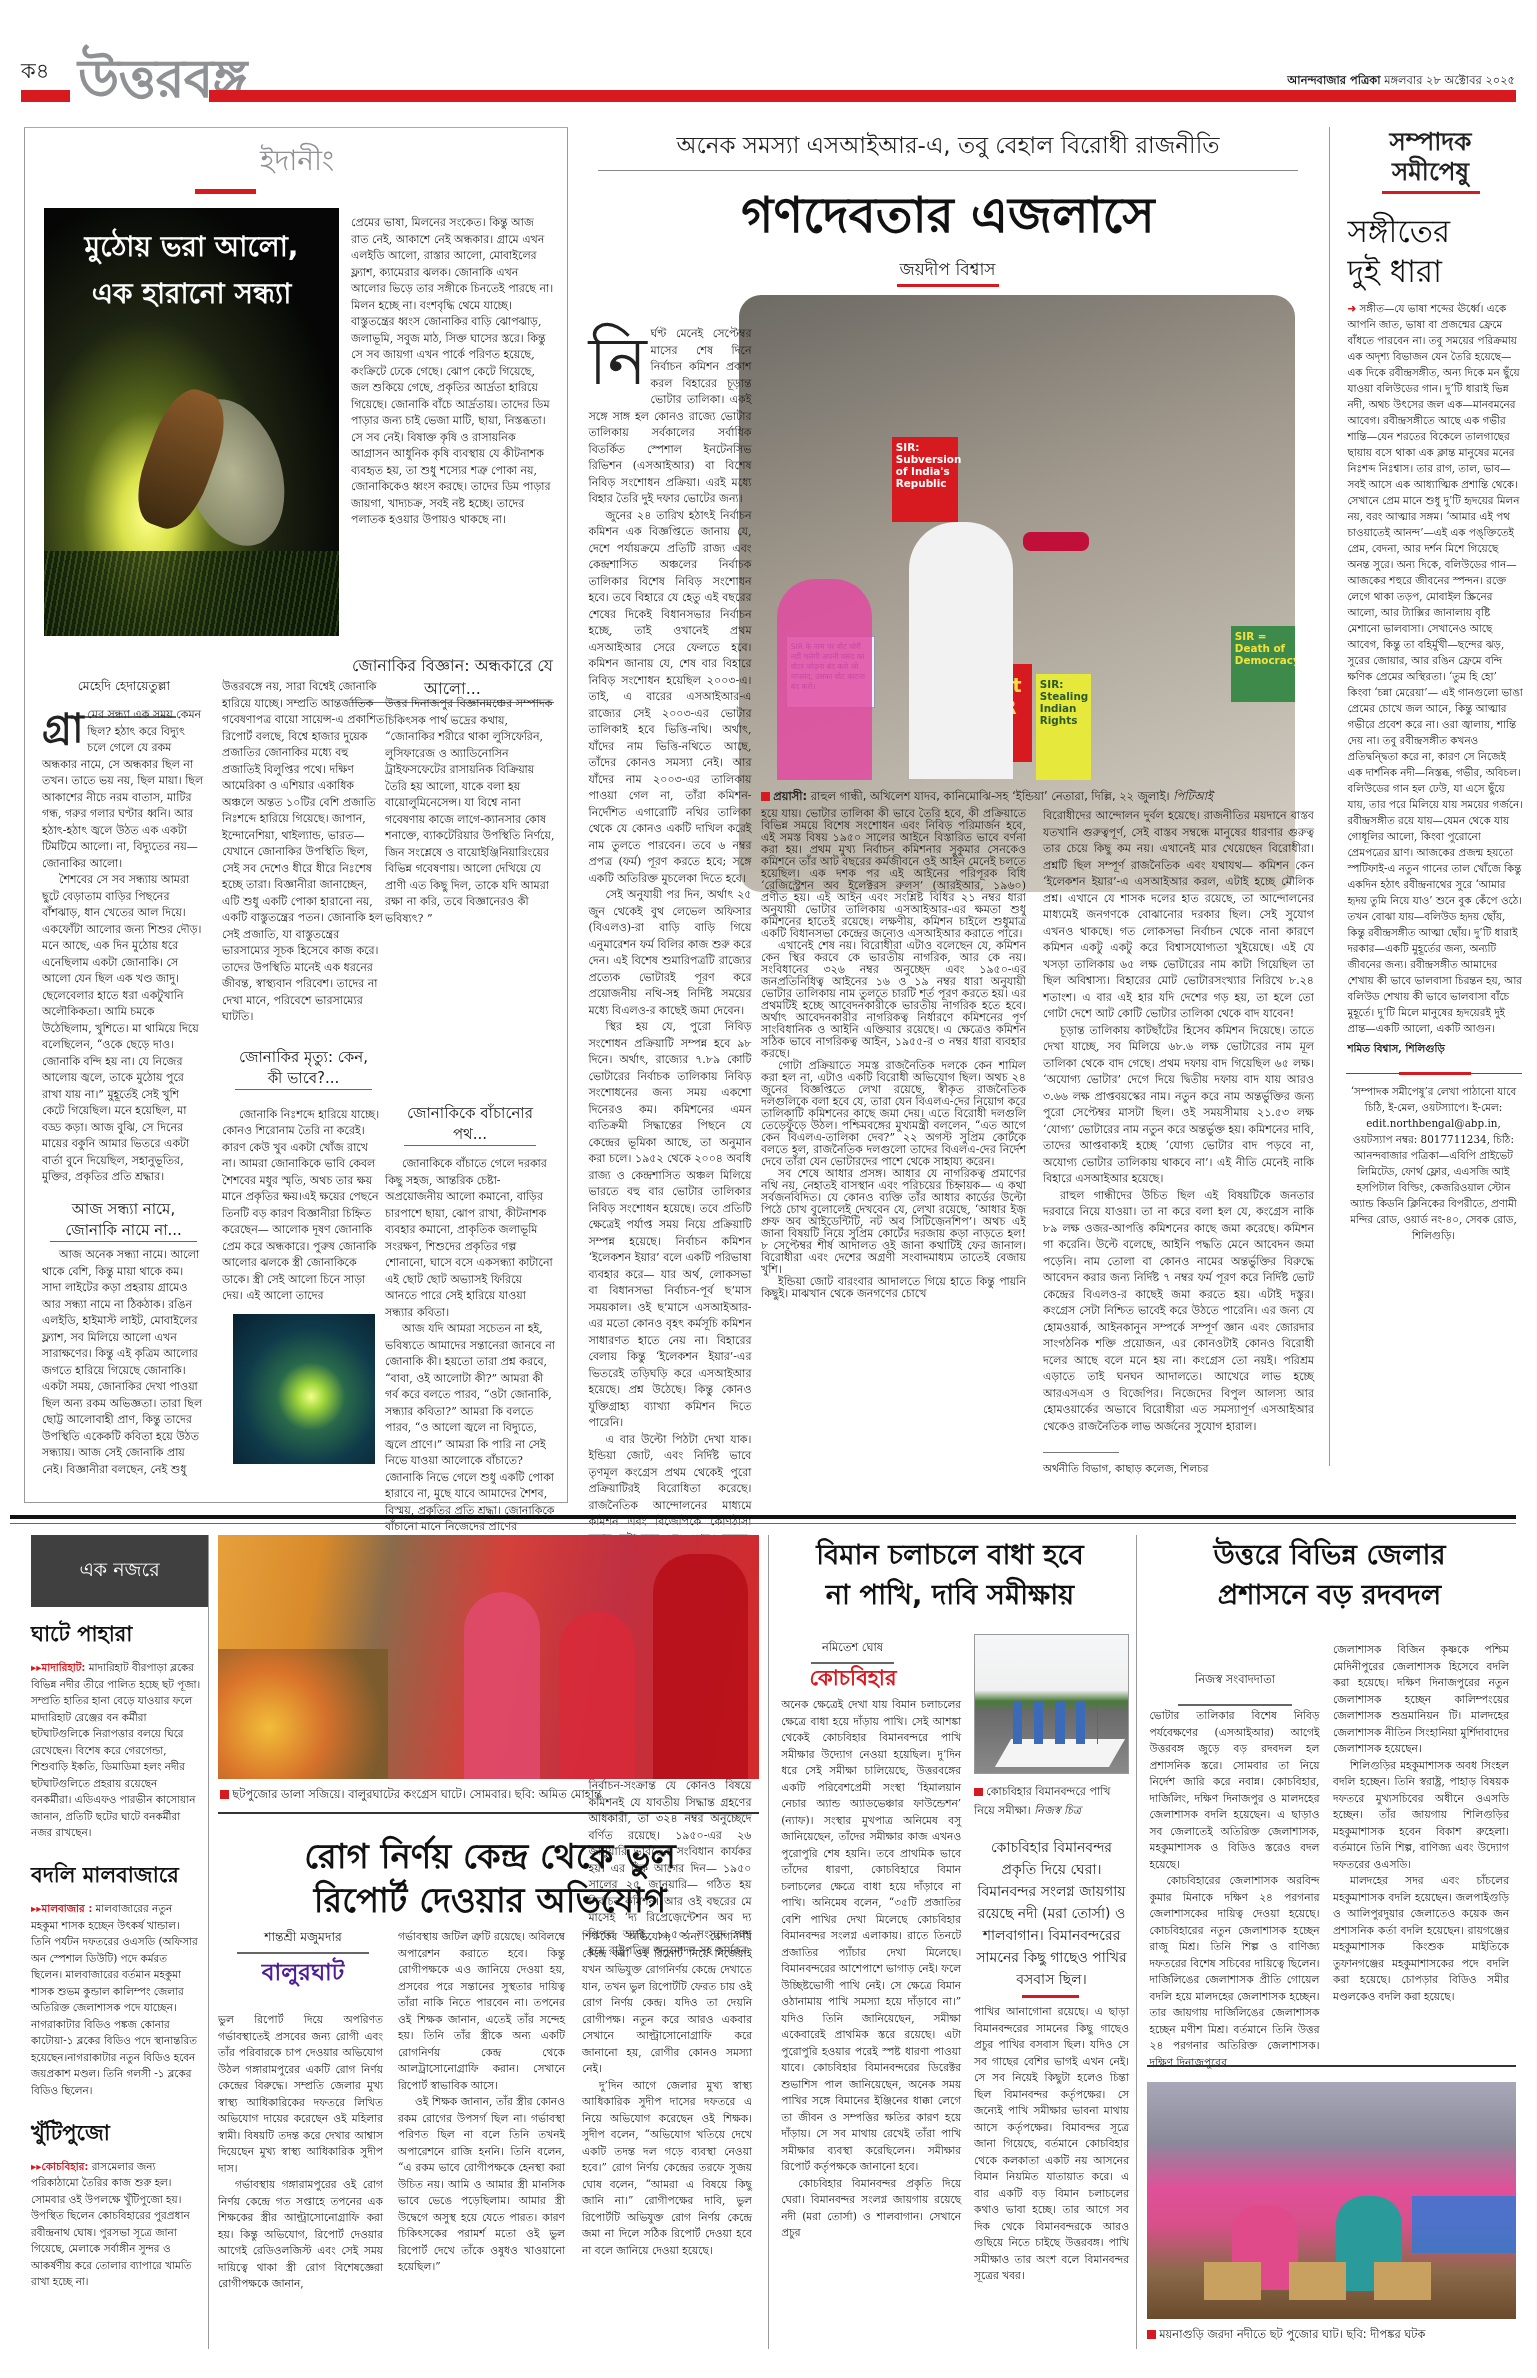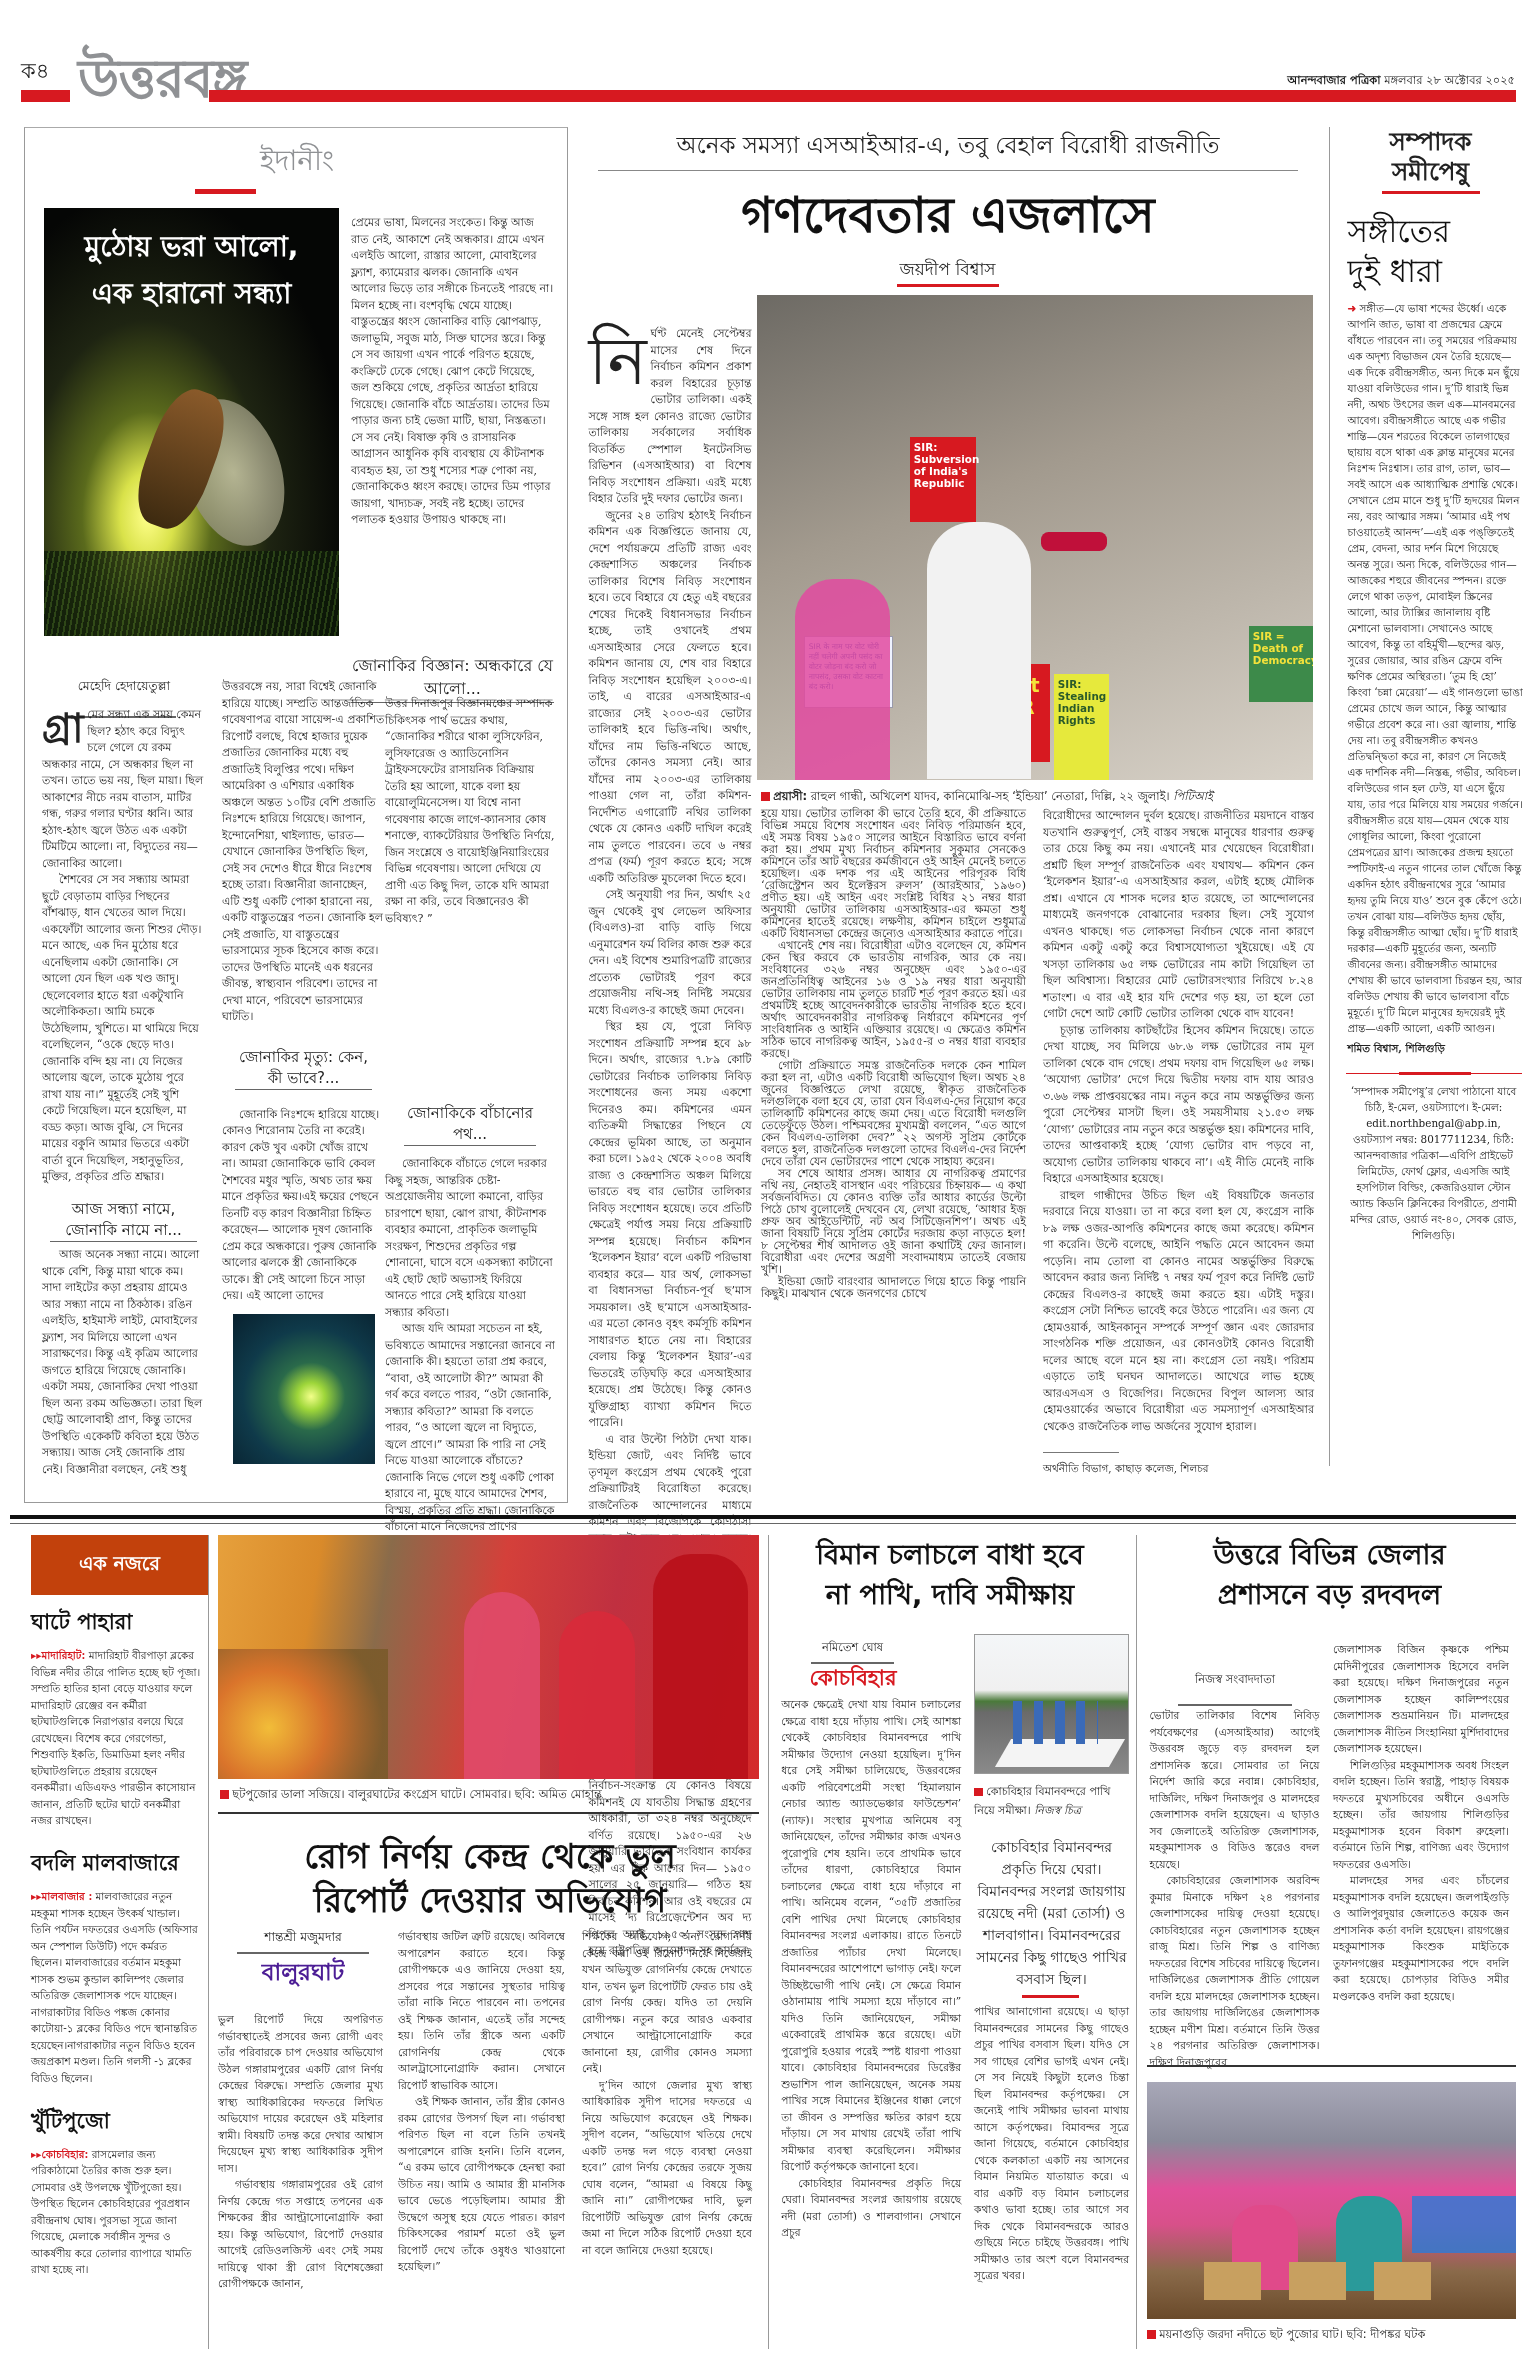--- a/index.html
+++ b/index.html
@@ -72,21 +72,21 @@
     <p>আজ যদি আমরা সচেতন না হই, ভবিষ্যতে আমাদের সন্তানেরা জানবে না জোনাকি কী। হয়তো তারা প্রশ্ন করবে, “বাবা, ওই আলোটা কী?” আমরা কী গর্ব করে বলতে পারব, “ওটা জোনাকি, সন্ধ্যার কবিতা?” আমরা কি বলতে পারব, “ও আলো জ্বলে না বিদ্যুতে, জ্বলে প্রাণে।” আমরা কি পারি না সেই নিভে যাওয়া আলোকে বাঁচাতে? জোনাকি নিভে গেলে শুধু একটি পোকা হারাবে না, মুছে যাবে আমাদের শৈশব, বিস্ময়, প্রকৃতির প্রতি শ্রদ্ধা। জোনাকিকে বাঁচানো মানে নিজেদের প্রাণের আলোকে রক্ষা করা।</p>
   </div>
 </div>
 
 <div class="abs" style="left:579px;top:127px;width:738px;height:1372px;">
   <div class="abs" style="left:19px;top:0;width:700px;text-align:center;font-size:23px;color:#222;border-bottom:0.9px solid #888;padding-bottom:3.8px;">অনেক সমস্যা এসআইআর-এ, তবু বেহাল বিরোধী রাজনীতি</div>
   <div class="abs hl" style="left:0;top:51px;width:738px;text-align:center;font-size:49px;">গণদেবতার এজলাসে</div>
   <div class="abs sub" style="left:274px;top:129px;width:189px;font-size:17px;">জয়দীপ বিশ্বাস</div>
   <div class="abs redbar" style="left:318px;top:157px;width:102px;height:2.8px;"></div>
 
-  <div class="abs photo" style="left:178px;top:168px;width:556px;height:485px;background:linear-gradient(160deg,#6d6a64 0%,#a29a8e 40%,#d8d2c8 100%);">
+  <div class="abs photo" style="left:160px;top:168px;width:556px;height:597px;background:linear-gradient(160deg,#6d6a64 0%,#a29a8e 40%,#d8d2c8 100%);border-radius:22px;">
     <div class="abs" style="left:153px;top:142px;width:66px;height:85px;background:#d71920;color:#fff;font-size:10.4px;font-weight:bold;padding:3.8px;">SIR: Subversion of India's Republic</div>
     <div class="abs" style="left:227px;top:369px;width:66px;height:98px;background:#d71920;color:#f4e23a;font-size:19px;font-weight:bold;text-align:center;padding-top:9.5px;">Quit SIR</div>
     <div class="abs" style="left:297px;top:379px;width:55px;height:106px;background:#e6e93c;color:#2a5a2a;font-size:10.4px;font-weight:bold;padding:3.8px;">SIR: Stealing Indian Rights</div>
     <div class="abs" style="left:492px;top:331px;width:64px;height:76px;background:#3d8a4a;color:#f4e23a;font-size:10.4px;font-weight:bold;padding:3.8px;">SIR = Death of Democracy</div>
     <div class="abs" style="left:47px;top:341px;width:89px;height:72px;background:#eef2ff;color:#1d3ea8;font-size:7.6px;padding:3.8px;border:0.9px solid #99a;">SIR के नाम पर वोट चोरी नहीं चलेगी अपनी पसंद का वोटर जोड़ना बंद करो जो नापसंद, उसका वोट काटना बंद करो।</div>
     <div class="abs" style="left:38px;top:284px;width:95px;height:201px;background:#e24aa0;border-radius:38px 38px 0 0;opacity:.85;"></div>
     <div class="abs" style="left:170px;top:227px;width:104px;height:257px;background:#f2f2f2;border-radius:47px 47px 0 0;"></div>
     <div class="abs" style="left:284px;top:237px;width:66px;height:19px;background:#c0103a;border-radius:7.6px;"></div>
   </div>
 
@@ -143,21 +143,21 @@
   <div style="margin:17px 0 9.5px 9.5px;width:176px;height:0.9px;background:#d71920;position:relative;">
     <div class="redbar" style="position:absolute;left:53px;top:-0.9px;width:72px;height:2.8px;"></div>
   </div>
   <div class="sub" style="margin-left:9.5px;width:176px;font-size:10.4px;line-height:16px;font-family:'DejaVu Serif',serif;">‘সম্পাদক সমীপেষু’র লেখা পাঠানো যাবে চিঠি, ই-মেল, ওয়টস্যাপে। ই-মেল: edit.northbengal@abp.in, ওয়টস্যাপ নম্বর: 8017711234, চিঠি: আনন্দবাজার পত্রিকা—এবিপি প্রাইভেট লিমিটেড, ফোর্থ ফ্লোর, এএসজি আই হসপিটাল বিল্ডিং, কেজরিওয়াল স্টোন অ্যান্ড কিডনি ক্লিনিকের বিপরীতে, প্রণামী মন্দির রোড, ওয়ার্ড নং-৪০, সেবক রোড, শিলিগুড়ি।</div>
 </div>
 
 <div class="abs" style="left:10.4px;top:1515px;width:1506px;height:3.8px;background:#111;"></div>
 <div class="abs" style="left:10.4px;top:1523px;width:1506px;height:0.9px;background:#666;"></div>
 
 <div class="abs" style="left:31px;top:1535px;width:178px;height:814px;border-right:0.9px solid #999;">
-  <div style="background:#c2410c;color:#fff;text-align:center;font-size:19px;font-weight:bold;padding:14px 0;">এক নজরে</div>
+  <div style="background:#404040;color:#fff;text-align:center;font-size:19px;font-weight:normal;padding:20px 0;">এক নজরে</div>
   <div style="padding:3.8px 7.6px 0 0;">
     <div class="hl" style="font-size:21px;margin:7.6px 0 5.7px;">ঘাটে পাহারা</div>
     <div class="txt" style="font-size:10.4px;line-height:16.5px;text-align:left;">
       <span class="tag">▸▸</span><span class="tag">মাদারিহাট:</span>
       <span>মাদারিহাট বীরপাড়া ব্লকের বিভিন্ন নদীর তীরে পালিত হচ্ছে ছট পূজা। সম্প্রতি হাতির হানা বেড়ে যাওয়ার ফলে মাদারিহাট রেঞ্জের বন কর্মীরা ছটঘাটগুলিকে নিরাপত্তার বলয়ে ঘিরে রেখেছেন। বিশেষ করে গেরগেন্ডা, শিশুবাড়ি ইকতি, ডিমাডিমা হলং নদীর ছটঘাটগুলিতে প্রহরায় রয়েছেন বনকর্মীরা। এডিএফও পারভীন কাসোয়ান জানান, প্রতিটি ছটের ঘাটে বনকর্মীরা নজর রাখছেন।</span>
     </div>
   </div>
   <div style="padding:3.8px 7.6px 0 0;">
     <div class="hl" style="font-size:21px;margin:15px 0 5.7px;">বদলি মালবাজারে</div>
     <div class="txt" style="font-size:10.4px;line-height:16.5px;text-align:left;">

